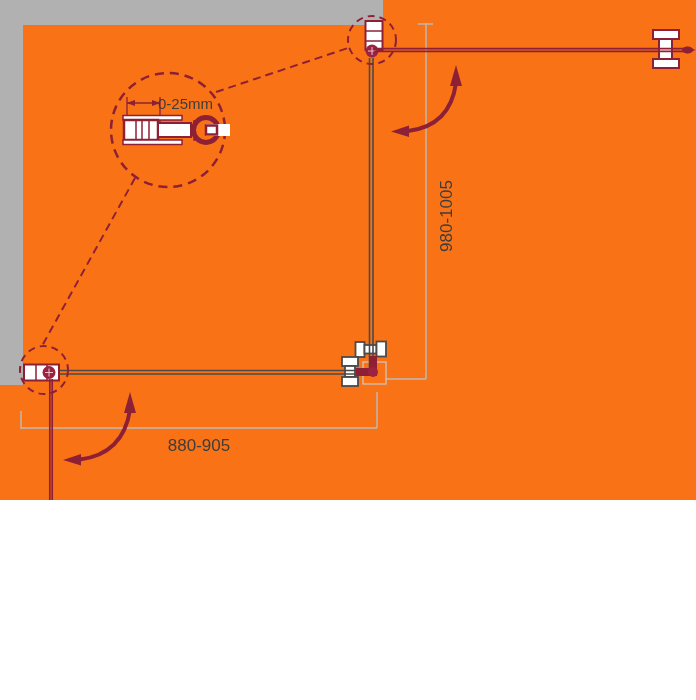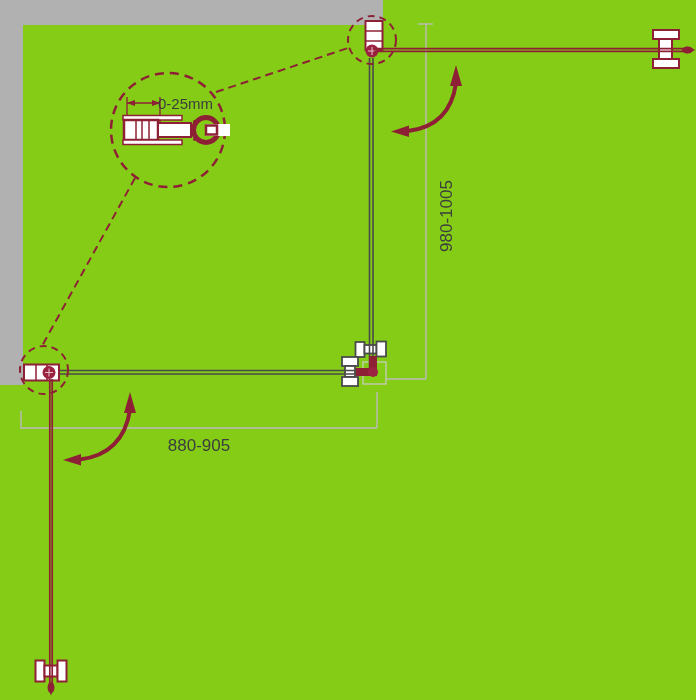--- a/index.html
+++ b/index.html
@@ -1,19 +1,19 @@
 <!DOCTYPE html>
 <html><head>
 <meta charset="utf-8">
 <style>
   html,body{margin:0;padding:0;background:#ffffff;}
   .canvas{
     position:relative;
-    width:696px;height:700px;
-    background:#84cc16;
+    width:696px;height:500px;
+    background:#f97316;
     overflow:hidden;
     font-family:"Liberation Sans", sans-serif;
   }
   .canvas svg{position:absolute;left:0;top:0;}
   text{font-family:"Liberation Sans", sans-serif;}
 </style>
 </head>
 <body>
 
 <div class="canvas">

